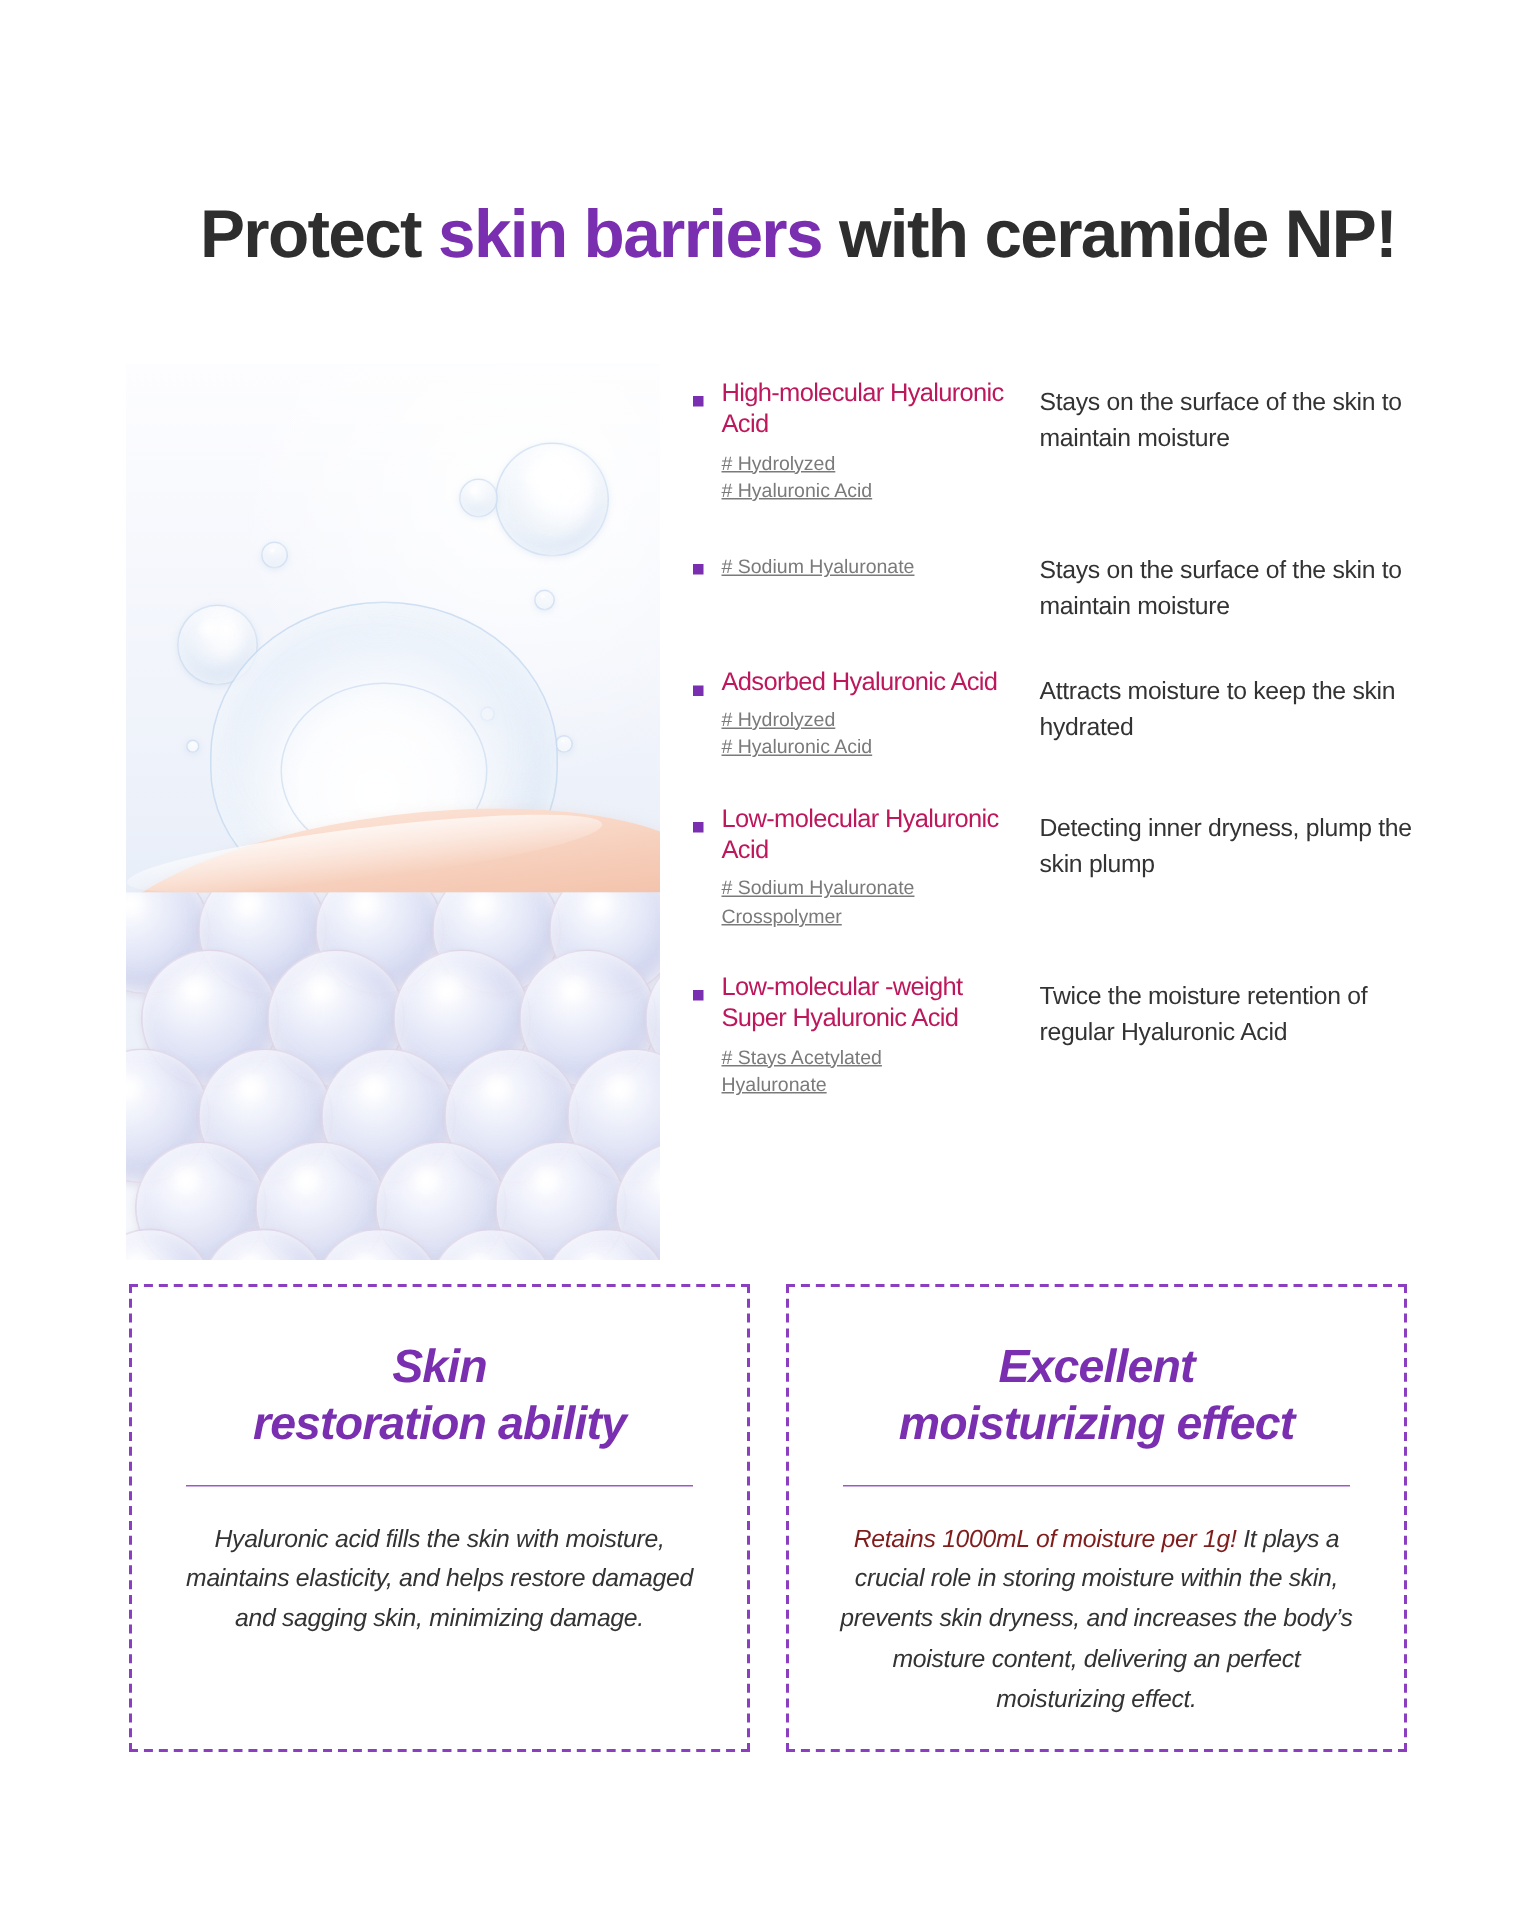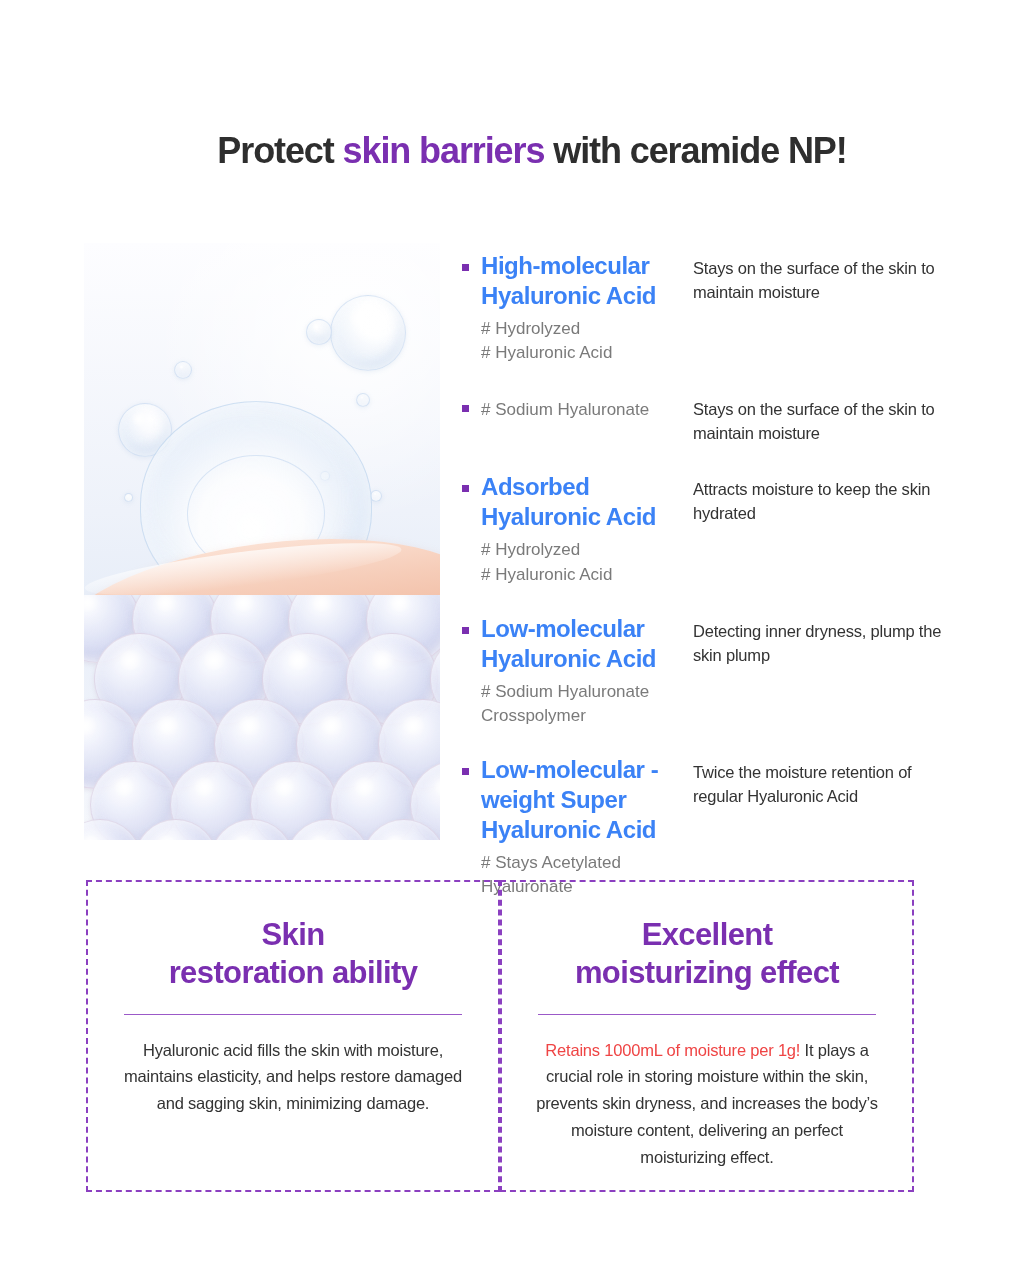--- a/index.html
+++ b/index.html
@@ -25,21 +25,21 @@
     font-size: 14.5px;
     letter-spacing: 2.7px;
     color: #7d3aaf;
     font-weight: 500;
     text-transform: uppercase;
     line-height: 1;
   }
 
   .headline {
     margin-top: 20px;
-    font-size: 36px;
+    font-size: 45px;
     font-weight: bold;
     color: #2e2e2e;
     letter-spacing: -1.1px;
     line-height: 1.06;
     white-space: nowrap;
     padding-left: 40px;
   }
   .headline .accent { color: #7a2fb0; }
 
   
@@ -176,52 +176,54 @@
 
   .bullet {
     width: 7px; height: 7px;
     background: #7a2fb0;
     flex: 0 0 7px;
     margin-top: 13px;
     margin-right: 12px;
   }
   .name-col { width: 198px; flex: 0 0 198px; }
   .ing-name {
-    font-size: 24px;
-    font-weight: bold;
-    color: #3b82f6;
+    font-size: 17px;
+    font-weight: normal;
+    color: #be185d;
     line-height: 1.25;
     letter-spacing: -0.45px;
   }
   .ing-tags {
     margin-top: 6px;
-    font-size: 17px;
+    font-size: 13px;
     color: #7a7a7a;
     line-height: 1.42;
     white-space: pre-line;
+    text-decoration: underline;
   }
   .ing-desc {
     flex: 1;
     font-size: 16.5px;
     color: #333333;
     line-height: 1.46;
     padding-top: 5px;
     padding-left: 14px;
     letter-spacing: -0.2px;
   }
 
   
   .benefits {
     position: absolute;
-    top: 880px;
+    top: 856px;
     left: 86px;
     width: 852px;
     height: 312px;
     display: flex;
-    justify-content: flex-start;
+    justify-content: space-between;
+    font-style: italic;
   }
   .benefit {
     width: 414px;
     border: 2px dashed #8b3fc0;
     padding: 34px 26px 0;
     text-align: center;
   }
   .b-title {
     font-size: 31px;
     font-weight: bold;
@@ -234,21 +236,21 @@
     height: 1px;
     background: #9b59c8;
     margin: 22px 10px 22px;
   }
   .b-body {
     font-size: 16.5px;
     color: #333333;
     line-height: 1.62;
     letter-spacing: -0.2px;
   }
-  .b-body .hl { color: #ef4444; }
+  .b-body .hl { color: #7f1d1d; }
 </style>
 </head>
 <body>
 
 <div class="header">
   <h1 class="headline">
     <span>Protect </span><span class="accent">skin barriers</span><span> with ceramide NP!</span>
   </h1>
 </div>
 

